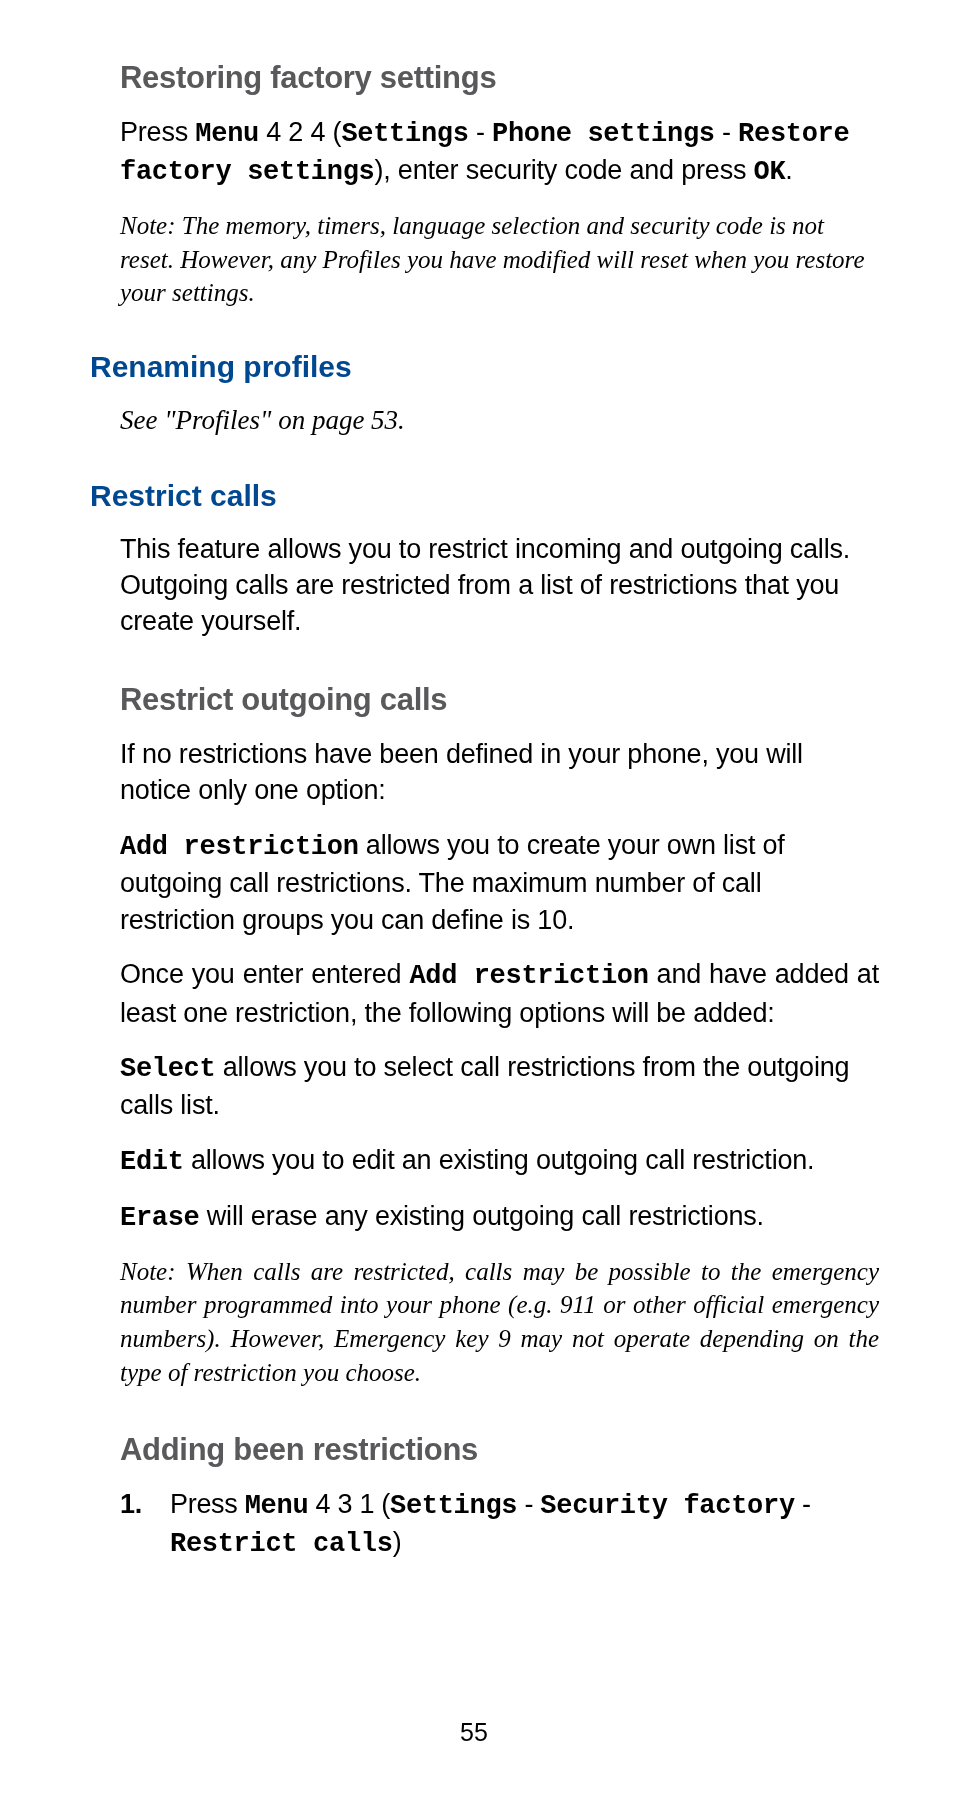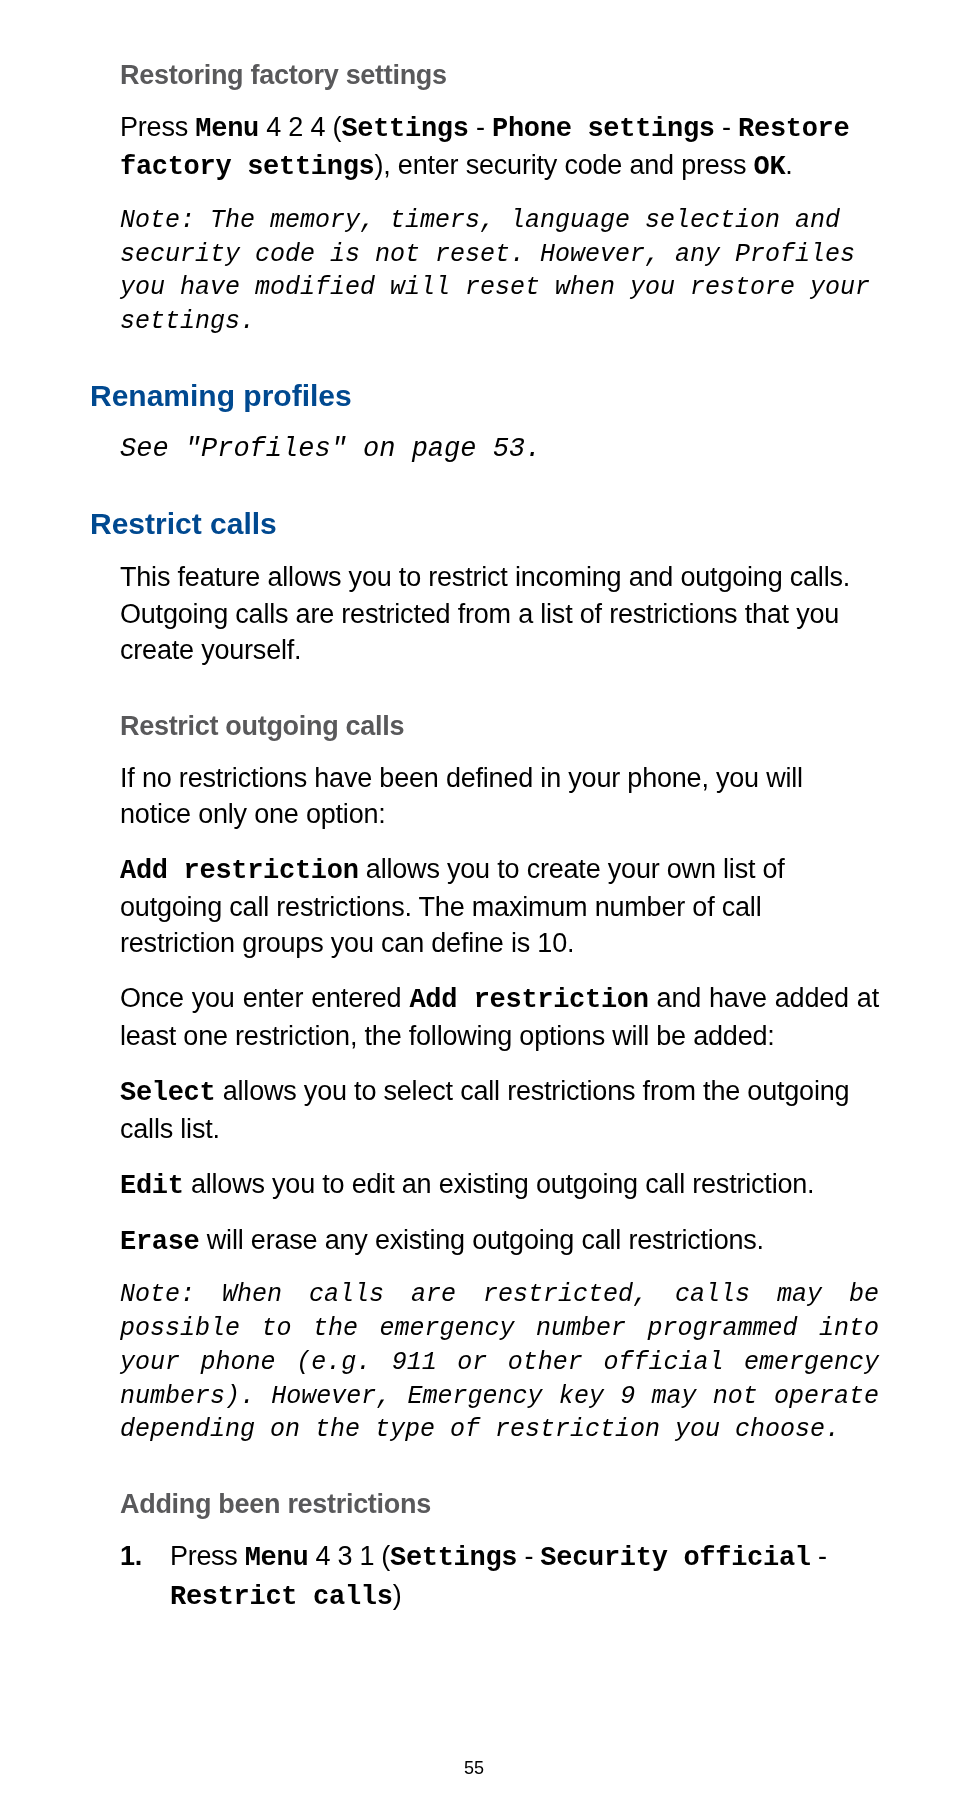--- a/index.html
+++ b/index.html
@@ -11,21 +11,21 @@
   }
   .page {
     box-sizing: border-box;
     width: 954px;
     min-height: 1803px;
     padding: 60px 75px 40px 75px;
     position: relative;
   }
   .h4-sans {
     font-weight: 700;
-    font-size: 27px;
+    font-size: 31px;
     color: #59595b;
     letter-spacing: -0.3px;
     margin: 0 0 18px 0;
     padding-left: 45px;
   }
   .h3-blue {
     font-family: Helvetica, Arial, sans-serif;
     font-weight: 700;
     font-size: 30px;
     color: #004990;
@@ -42,21 +42,21 @@
     font-family: Helvetica, Arial, sans-serif;
     font-size: 27px;
     line-height: 1.35;
     font-weight: 400;
     color: #000000;
     margin: 0 0 18px 0;
     padding-left: 45px;
     letter-spacing: -0.2px;
   }
   .note {
-    font-family: Liberation Mono, monospace;
+    font-family: Liberation Serif, serif;
     font-style: italic;
     font-size: 25px;
     line-height: 1.35;
     color: #000000;
     margin: 0 0 18px 0;
     padding-left: 45px;
   }
   ol.steps {
     list-style: none;
     margin: 0;
@@ -73,26 +73,26 @@
   ol.steps > li .num {
     position: absolute;
     left: 0;
     top: 0;
     font-family: "Helvetica Neue", Helvetica, Arial, sans-serif;
     font-weight: 700;
     font-stretch: condensed;
   }
   .pagenum {
     position: absolute;
-    bottom: 24px;
+    bottom: 56px;
     left: 0;
     width: 948px;
     text-align: center;
     font-family: Helvetica, Arial, sans-serif;
-    font-size: 18px;
+    font-size: 25px;
   }
   .spacer-md { height: 24px; }
 </style>
 </head>
 <body>
 
 <div class="page">
 
   <h4 class="h4-sans">Restoring factory settings</h4>
 
@@ -136,18 +136,18 @@
 
   <p class="note" style="text-align:justify;margin-top:14px;">Note: When calls are restricted, calls may be possible to the emergency number programmed into your phone (e.g. 911 or other official emergency numbers). However, Emergency key 9 may not operate depending on the type of restriction you choose.</p>
 
   <div class="spacer-md"></div>
 
   <h4 class="h4-sans">Adding been restrictions</h4>
 
   <ol class="steps">
     <li>
       <span class="num">1.</span>
-      <span>Press </span><span class="bnarrow">Menu</span><span> 4 3 1 (</span><span class="bnarrow">Settings</span><span> - </span><span class="bnarrow">Security official</span><span> - </span><span class="bnarrow">Restrict calls</span><span>)</span>
+      <span>Press </span><span class="bnarrow">Menu</span><span> 4 3 1 (</span><span class="bnarrow">Settings</span><span> - </span><span class="bnarrow">Security factory</span><span> - </span><span class="bnarrow">Restrict calls</span><span>)</span>
     </li>
   </ol>
 
   <div class="pagenum">55</div>
 </div>
 
 </body></html>

